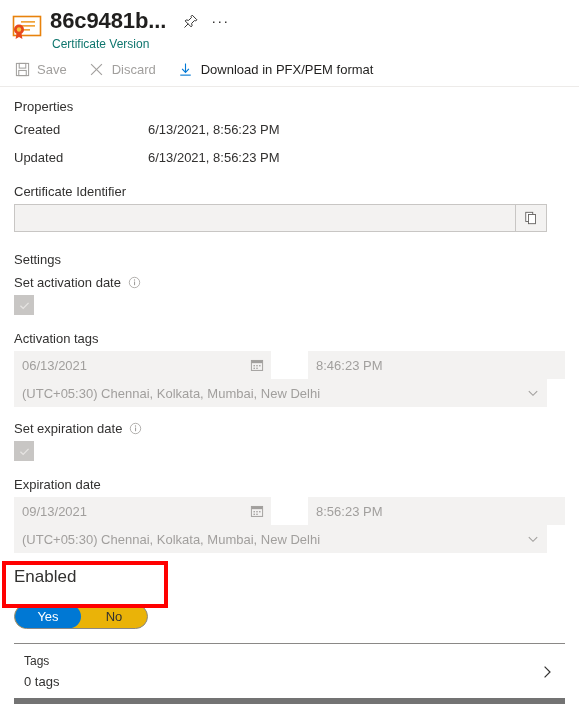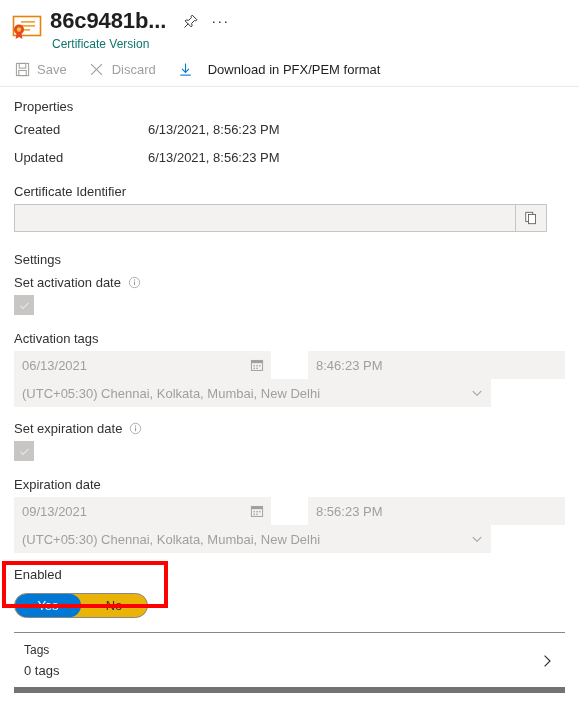--- a/index.html
+++ b/index.html
@@ -71,21 +71,21 @@
     padding: 10px 14px 9px 14px;
     border-bottom: 1px solid #edebe9;
   }
   .cmd {
     display: flex;
     align-items: center;
     margin-right: 22px;
     font-size: 13px;
     white-space: nowrap;
   }
-  .cmd:last-child { margin-right: 0; gap: 7px; }
+  .cmd:last-child { margin-right: 0; }
   .cmd .cmd-ico {
     width: 16px; height: 16px;
     margin-right: 7px;
     display: flex; align-items: center; justify-content: center;
   }
   .cmd.disabled { color: #a19f9d; }
   .cmd.enabled { color: #201f1e; cursor: pointer; }
 
   
   .content { padding: 12px 14px 0 14px; }
@@ -169,21 +169,21 @@
     display: flex;
     align-items: center;
     box-sizing: border-box;
   }
   .time-field .val {
     padding-left: 8px;
     color: #a19f9d;
     font-size: 13px;
   }
   .tz-field {
-    width: 477px;
+    width: 533px;
     height: 28px;
     background: #f3f2f1;
     display: flex;
     align-items: center;
     box-sizing: border-box;
     margin-bottom: 14px;
   }
   .tz-field .val {
     flex: 1 1 auto;
     padding-left: 8px;
@@ -206,23 +206,23 @@
     position: absolute;
     left: -12px;
     top: -6px;
     width: 166px;
     height: 47px;
     border: 4px solid #ff0000;
     box-sizing: border-box;
     pointer-events: none;
   }
   .enabled-label {
-    font-size: 13px;
-    color: #323130;
-    margin-bottom: 11px;
+    font-size: 17px;
+    color: #323130;
+    margin-bottom: 17px;
   }
   .toggle {
     width: 134px;
     height: 25px;
     border: 1px solid #8a8886;
     border-radius: 13px;
     display: flex;
     align-items: center;
     box-sizing: border-box;
     background: #eab308;

